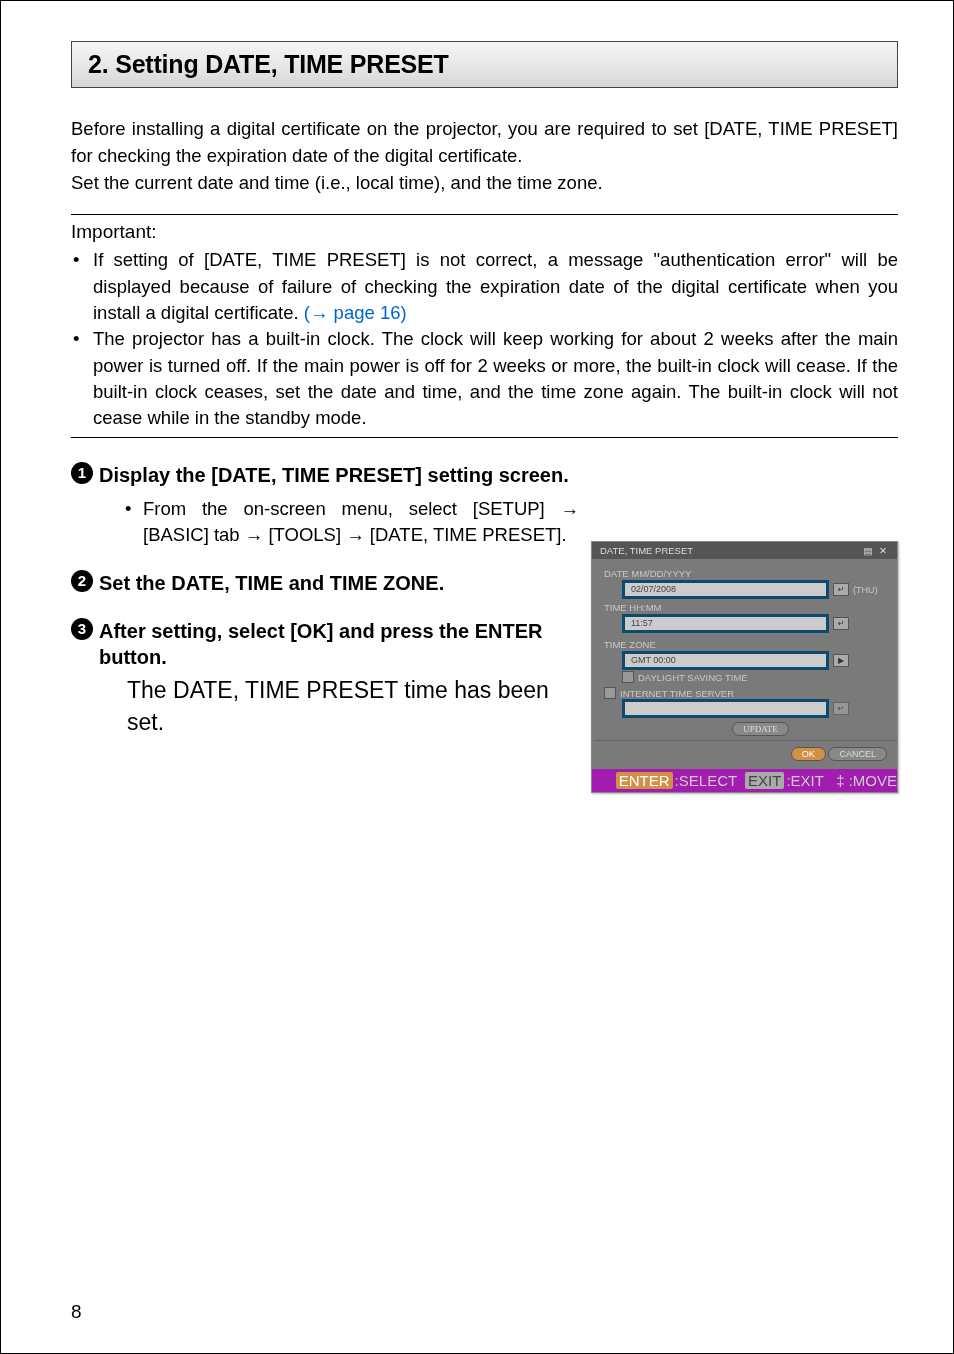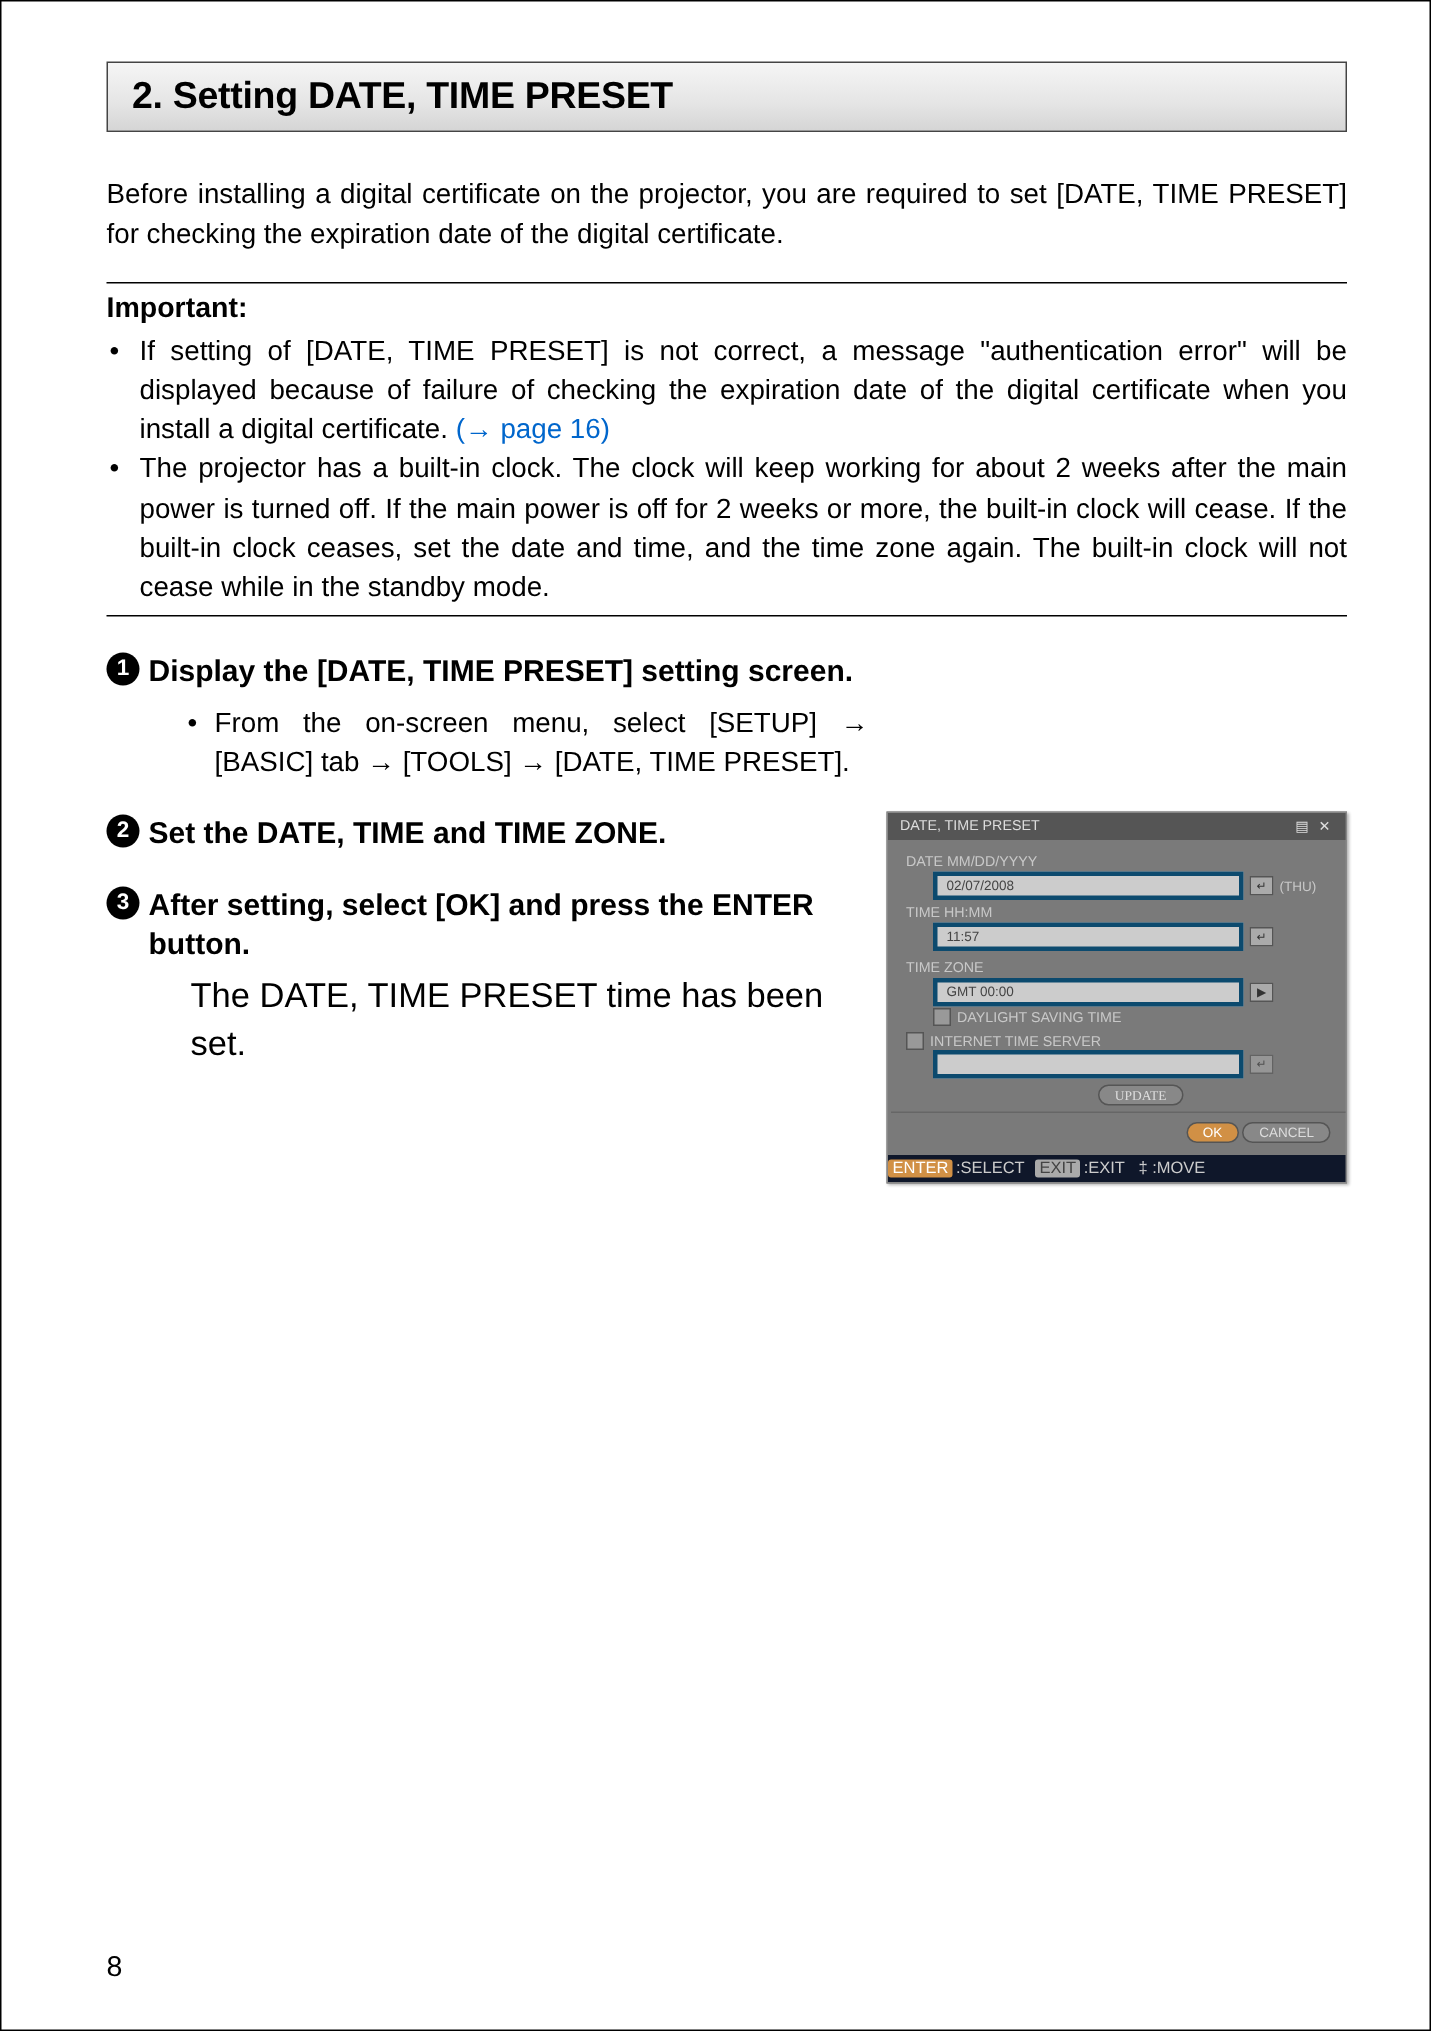--- a/index.html
+++ b/index.html
@@ -36,21 +36,21 @@
     margin-bottom: 18px;
     text-align: justify;
   }
   .hr {
     border: none;
     border-top: 1px solid #000;
     margin: 6px 0;
   }
   .important-label {
     font-size: 19px;
-    font-weight: bold;
+    font-weight: normal;
     font-family: "Arial Narrow", Arial, sans-serif;
     margin: 6px 0 4px 0;
   }
   ul.bullets {
     list-style: none;
     margin: 0 0 6px 0;
     padding: 0;
   }
   ul.bullets > li {
     position: relative;
@@ -203,24 +203,24 @@
     color: #ddd;
     display: inline-block;
   }
   .ss-btn.orange { background: #d19045; color: #fff; }
   .ss-btn-row {
     text-align: right;
     margin-top: 6px;
   }
   .ss-update { text-align: center; margin-top: 4px; margin-left: 30px; font-family: Liberation Serif, serif;}
   .ss-footer {
-    background: #0f172a;
-    text-align: left;
+    background: #a21caf;
+    text-align: right;
     padding: 3px 0;
-    font-size: 11px;
+    font-size: 15px;
     color: #ccc;
   }
   .ss-footer .enter {
     background: #d19045;
     color: #fff;
     border-radius: 2px;
     padding: 0 3px;
     margin-right: 2px;
   }
   .ss-footer .exit {
@@ -247,20 +247,21 @@
 <body>
 
 <div class="page">
 
   <div class="section-header">
     <h1>2. Setting DATE, TIME PRESET</h1>
   </div>
 
   <div class="intro">
     <span>Before installing a digital certificate on the projector, you are required to set [DATE, TIME PRESET] for checking the expiration date of the digital certificate.</span><br>
+    <span>Set the current date and time (i.e., local time), and the time zone.</span>
   </div>
 
   <hr class="hr">
   <div class="important-label">Important:</div>
   <ul class="bullets">
     <li>
       <span>If setting of [DATE, TIME PRESET] is not correct, a message "authentication error" will be displayed because of failure of checking the expiration date of the digital certificate when you install a digital certificate. </span><span class="link">(→ page 16)</span>
     </li>
     <li>The projector has a built-in clock. The clock will keep working for about 2 weeks after the main power is turned off. If the main power is off for 2 weeks or more, the built-in clock will cease. If the built-in clock ceases, set the date and time, and the time zone  again. The built-in clock will not cease while in the standby mode.</li>
   </ul>

